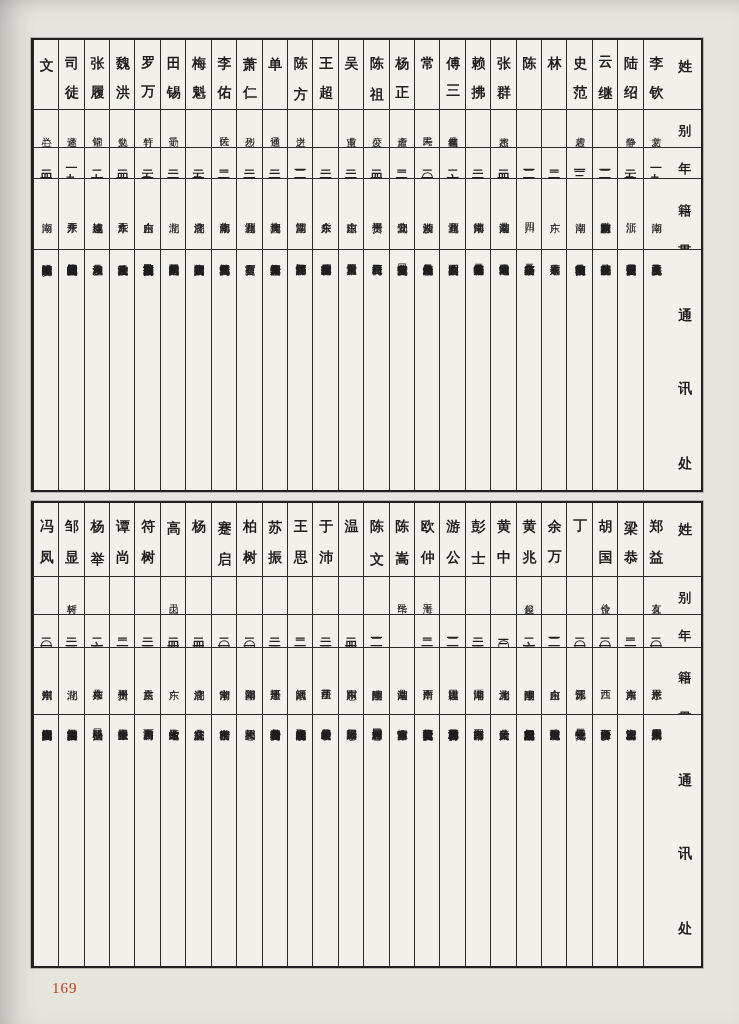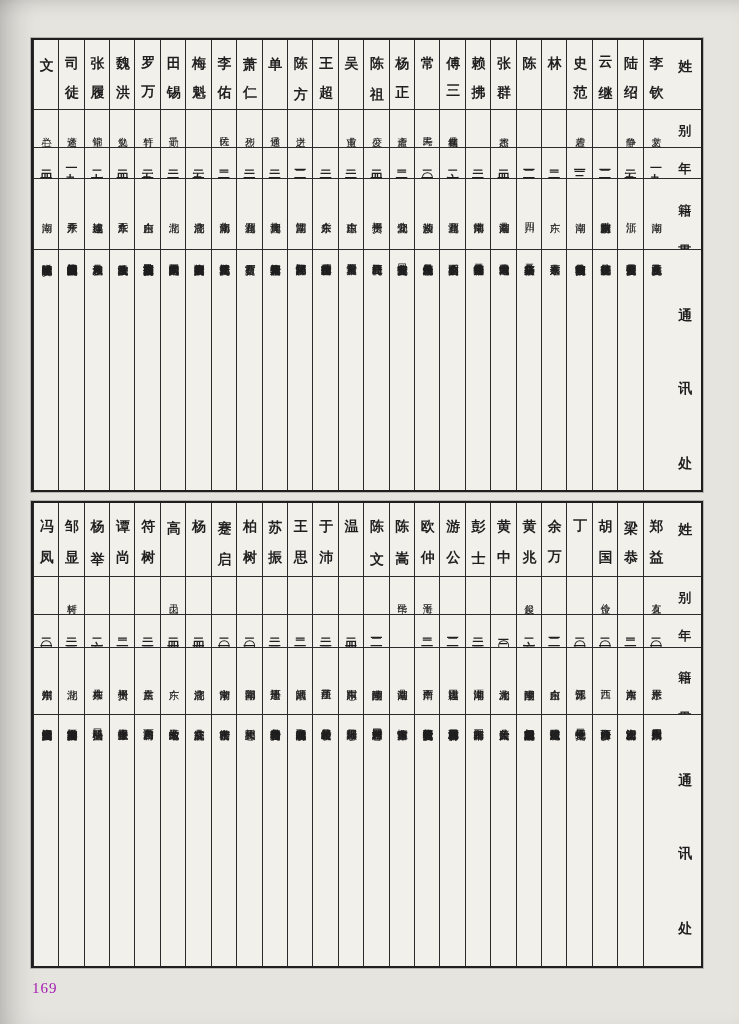--- a/index.html
+++ b/index.html
@@ -65,22 +65,22 @@
   .age .vtext{font-size:12px;font-weight:bold;letter-spacing:2px;}
   .origin .vtext{font-size:10.5px;letter-spacing:0;max-height:calc(100% - 6px);}
   .addr .vtext{font-size:10.5px;letter-spacing:0;height:calc(100% - 12px);margin-top:6px;}
   .col.header .vtext{font-weight:bold;letter-spacing:0;}
   .col.header .name .vtext{font-size:14px;height:calc(100% - 16px);}
   .col.header .alias .vtext,
   .col.header .age .vtext{font-size:13px;height:calc(100% - 8px);text-align:justify;text-align-last:justify;text-justify:inter-character;}
   .col.header .origin .vtext{font-size:13px;font-weight:bold;height:40px;text-align:justify;text-align-last:justify;text-justify:inter-character;}
   .col.header .addr .vtext{font-size:14px;height:150px;margin-top:45px;text-align:justify;text-align-last:justify;text-justify:inter-character;}
   .page-number{
-    position:absolute;left:32px;top:980px;
-    font-size:15px;color:#a21caf;letter-spacing:1px;
+    position:absolute;left:52px;top:980px;
+    font-size:15px;color:#c2410c;letter-spacing:1px;
   }
 </style>
 </head>
 <body>
 
 <div class="sheet">
   <div class="reg-table t1">
       <div class="col header">
         <div class="cell name">
           <span class="vtext">姓名</span>

